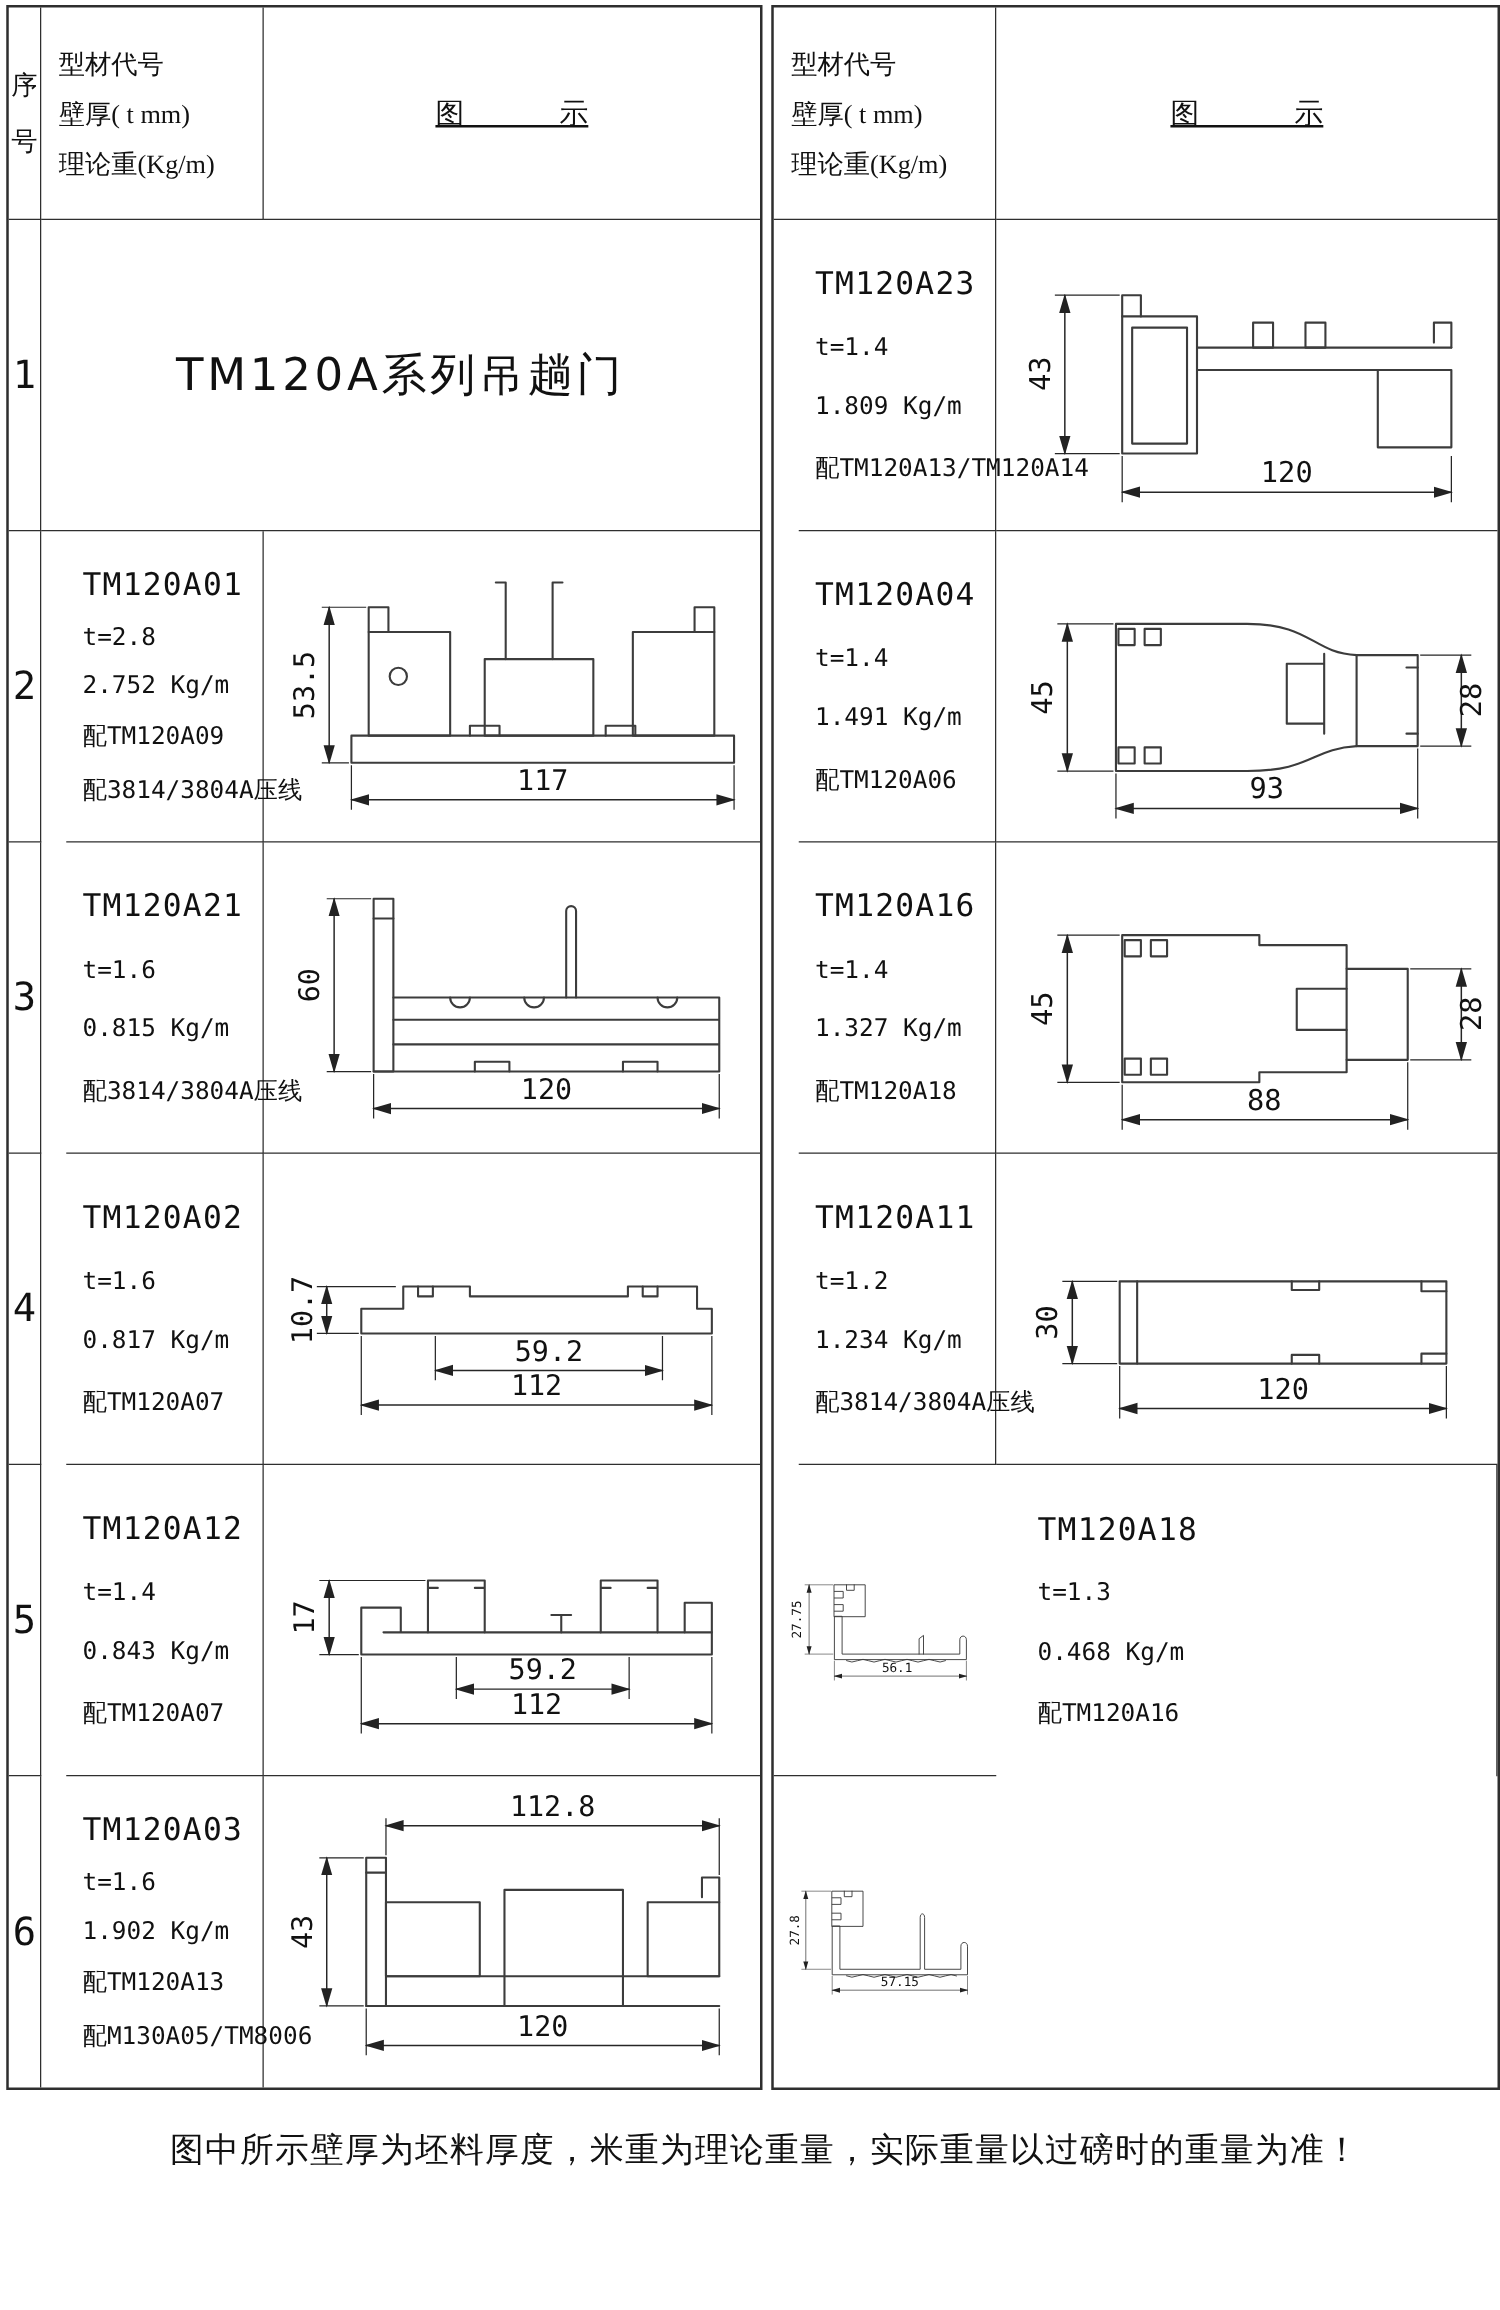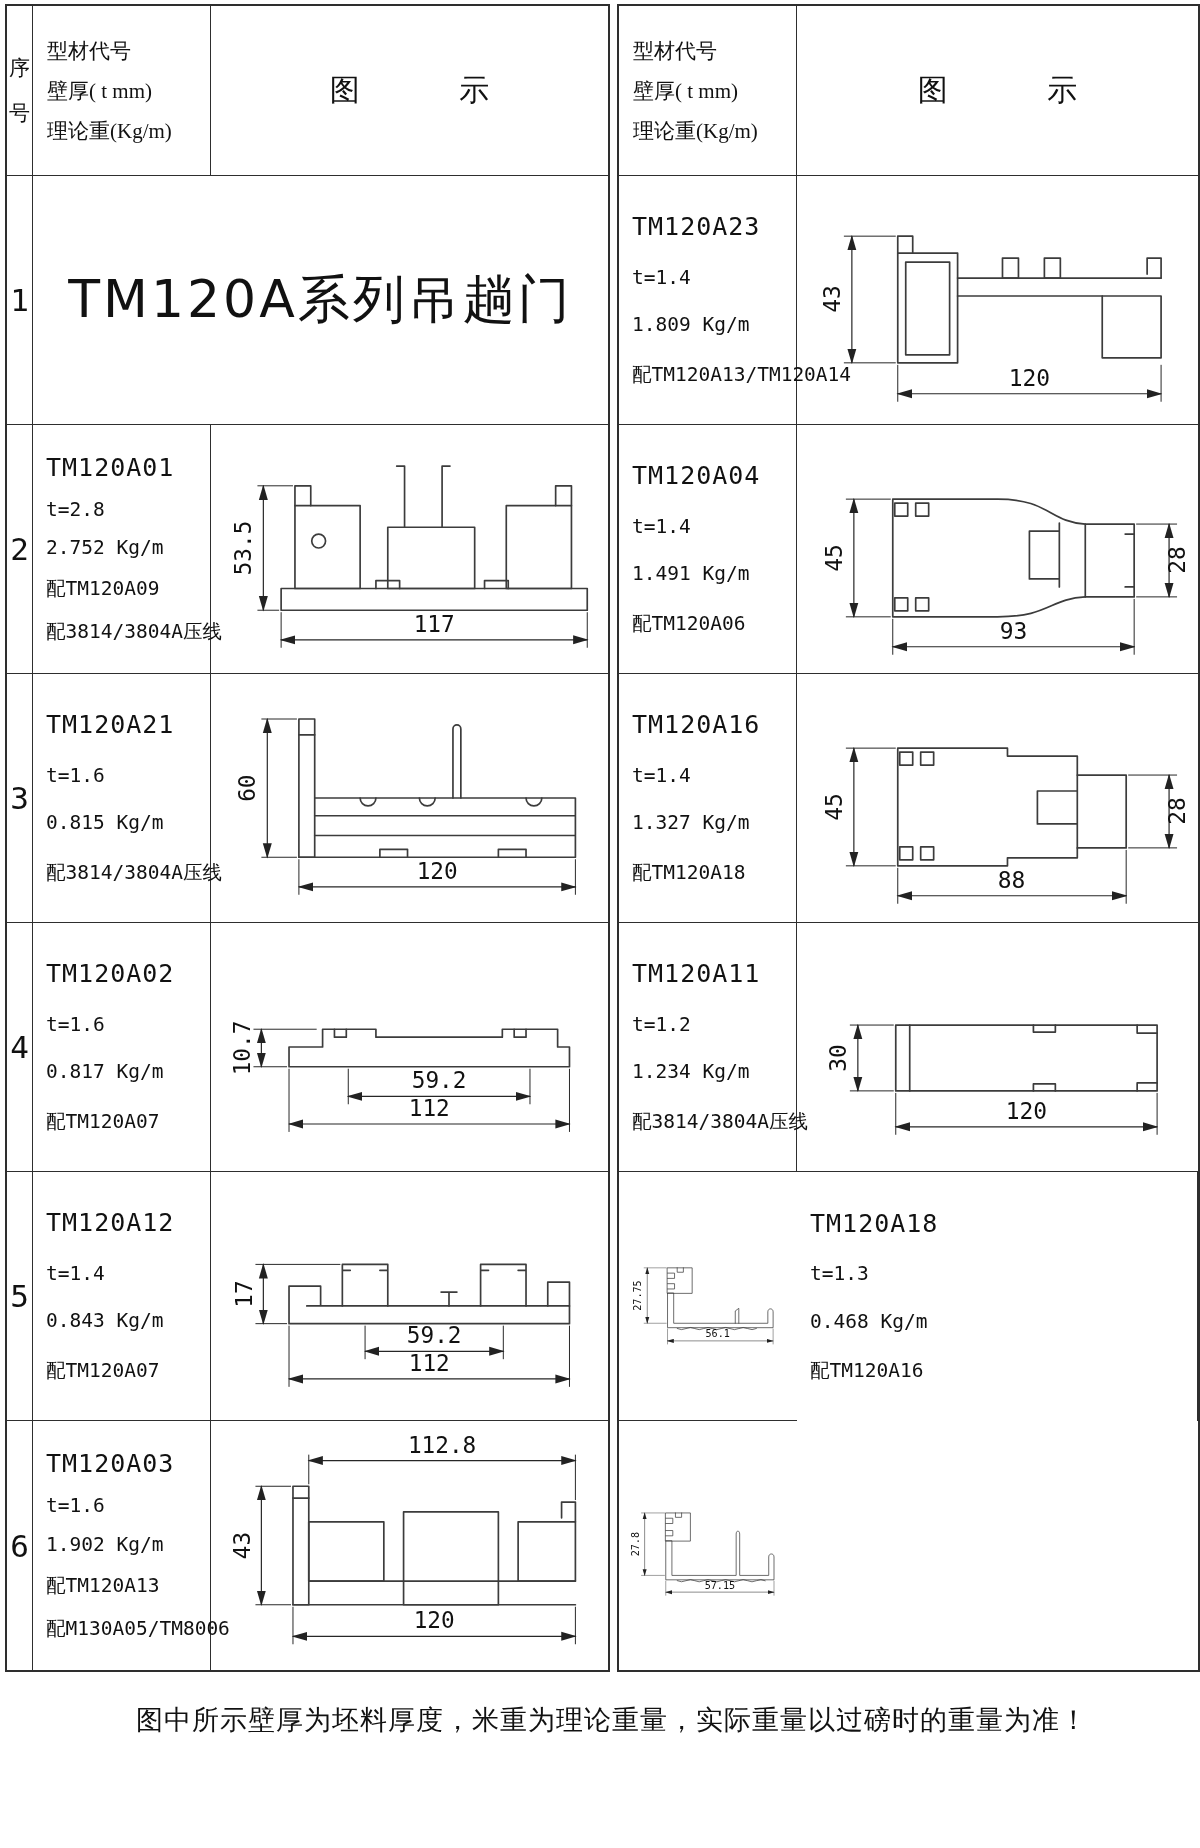--- a/index.html
+++ b/index.html
@@ -9,24 +9,24 @@
   }
   .tbl{position:absolute;top:4px;border:2px solid #2e2e2e;display:grid;background:#fff;}
   #ltbl{left:5px;width:601px;grid-template-columns:26px 178px 1fr;grid-template-rows:170px repeat(6,249px);}
   #rtbl{left:617px;width:579px;grid-template-columns:178px 1fr;grid-template-rows:170px repeat(6,249px);}
   .c{border-right:1.5px solid #2e2e2e;border-bottom:1.5px solid #2e2e2e;box-sizing:border-box;position:relative;overflow:visible;}
   .last{border-right:none;}
   .nb{border-bottom:none;}
   .idx{display:flex;align-items:center;justify-content:center;font-size:31px;font-family:"DejaVu Sans Mono",monospace;}
   .idxh{font-size:21px;line-height:2.1;font-family:"DejaVu Sans",sans-serif;writing-mode:horizontal-tb;text-align:center;display:flex;align-items:center;justify-content:center;}
   .hdr-spec{display:flex;flex-direction:column;justify-content:center;gap:12px;padding-left:14px;font-size:21px;font-family:Liberation Serif, serif;}
-  .hdr-dia{display:flex;align-items:center;justify-content:center;font-size:30px;word-spacing:3em;}
-  .spec{display:flex;flex-direction:column;justify-content:space-evenly;padding:12px 0 12px 13px;font-family:"DejaVu Sans Mono",monospace;font-size:19.5px;white-space:nowrap;}
+  .hdr-dia{display:flex;align-items:center;justify-content:center;font-size:23px;word-spacing:3em;text-decoration:underline;}
+  .spec{display:flex;flex-direction:column;justify-content:space-evenly;padding:12px 0 12px 13px;font-family:"DejaVu Sans Mono",monospace;font-size:19.5px;white-space:nowrap;margin-left:20px;}
   .spec .code{font-size:25px;letter-spacing:1px;}
-  .title-cell{display:flex;align-items:center;justify-content:center;font-size:52px;letter-spacing:3px;font-weight:500;}
+  .title-cell{display:flex;align-items:center;justify-content:center;font-size:36px;letter-spacing:3px;font-weight:500;}
   .dia{padding:1px;}
   .dia svg{display:block;width:100%;height:100%;}
   .ol{fill:none;stroke:#3c3c3c;stroke-width:1.7;stroke-linejoin:round;stroke-linecap:round;}
   .dl{stroke:#262626;stroke-width:1.2;fill:none;}
   .ext{stroke:#262626;stroke-width:1;fill:none;}
   .dt{font-family:"DejaVu Sans Mono",monospace;font-size:23px;fill:#111;}
   #note{position:absolute;top:1702px;left:12px;width:100%;text-align:center;font-size:27px;letter-spacing:1px;}
 </style>
 </head>
 <body>

